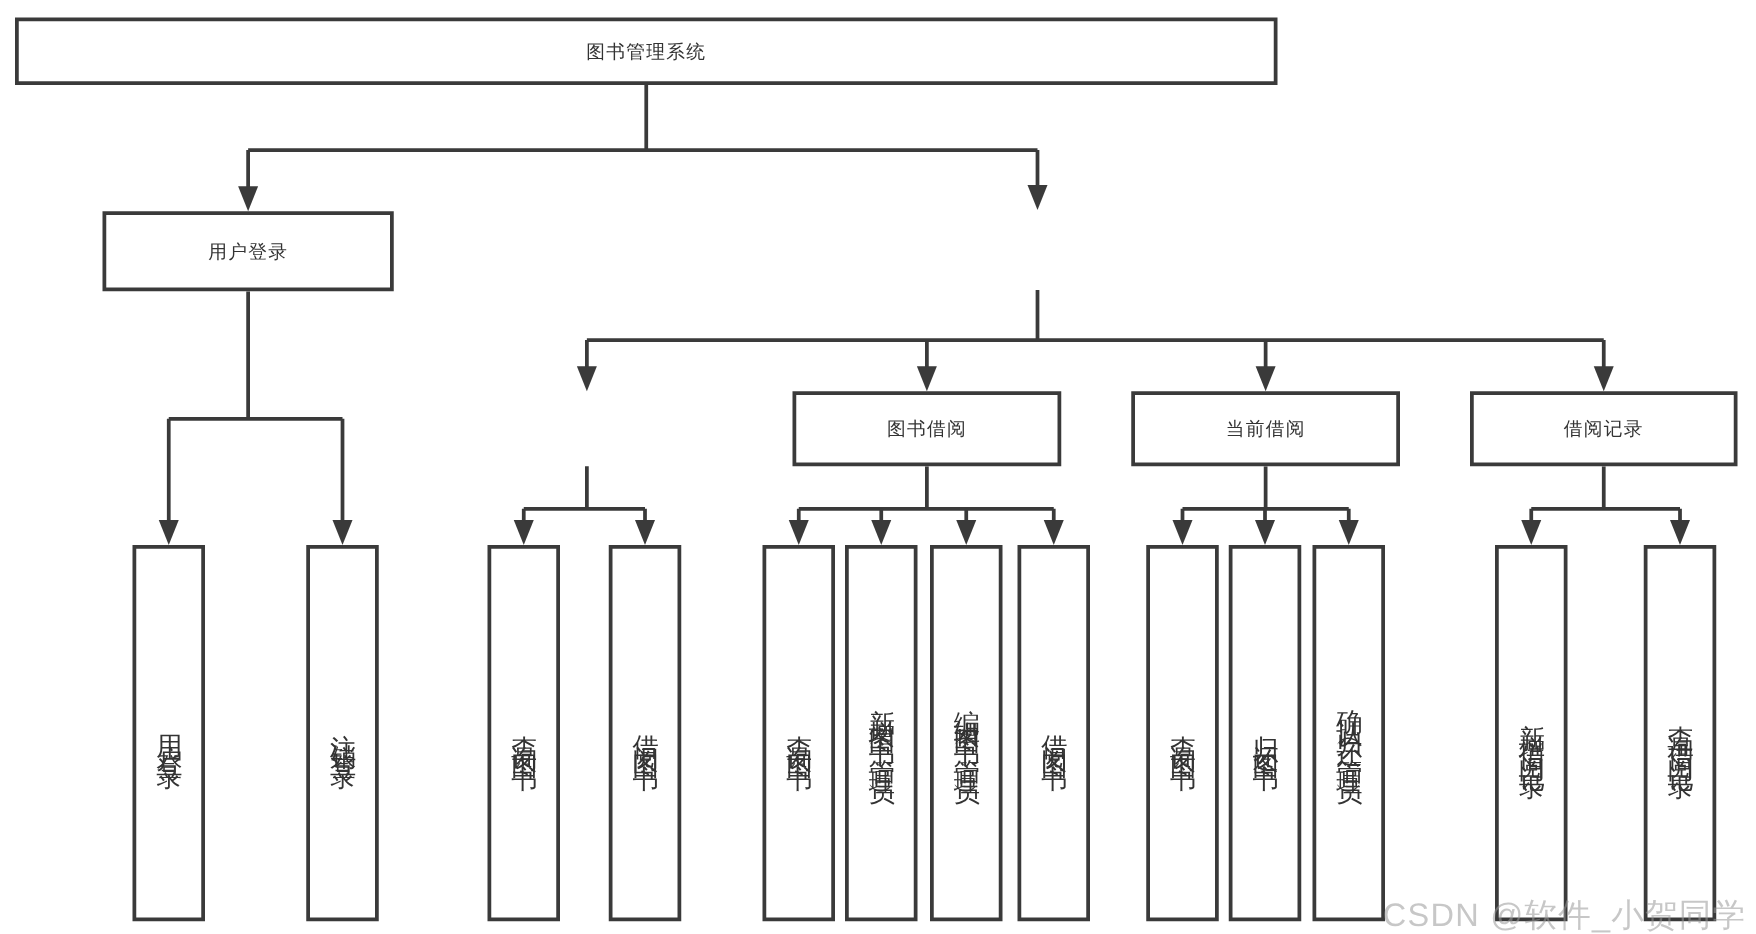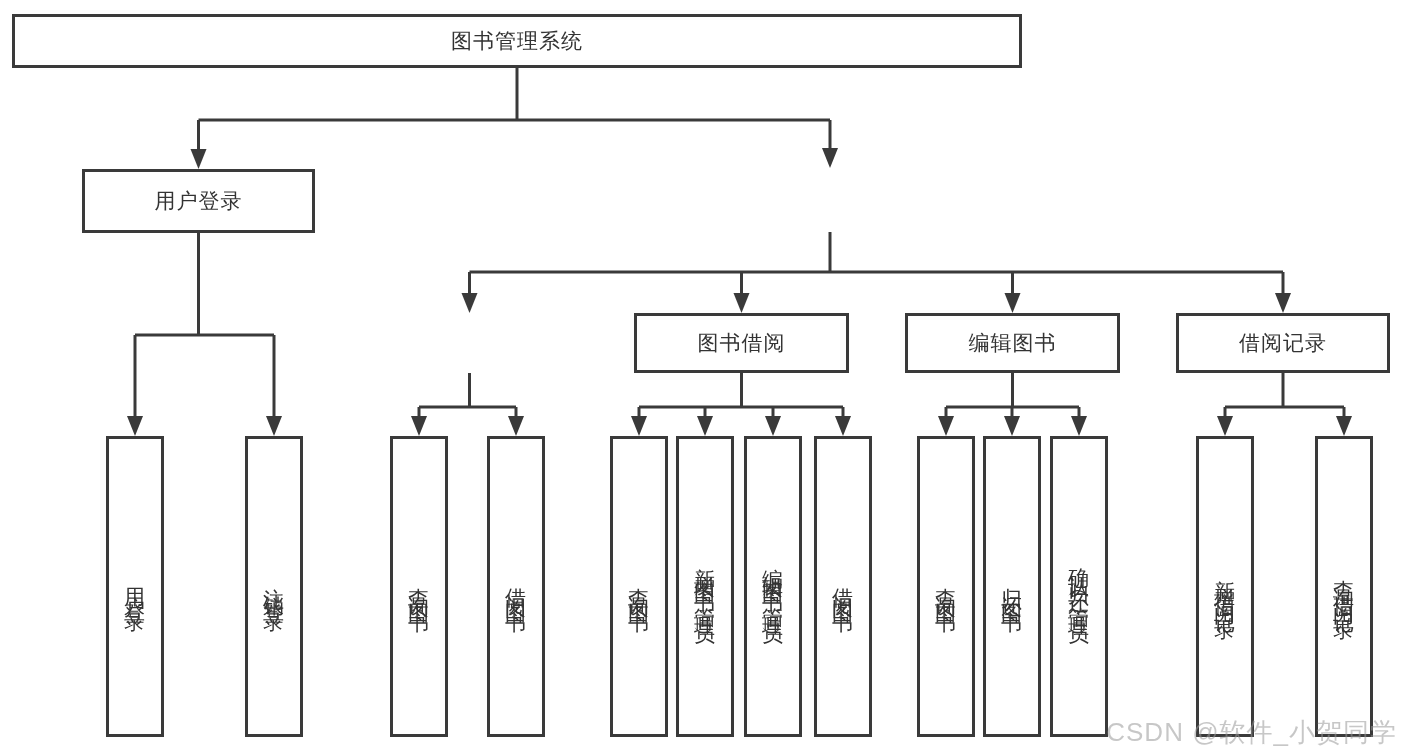--- a/index.html
+++ b/index.html
@@ -22,21 +22,21 @@
     box-sizing: border-box;
     border: 3px solid #3a3a3a;
     background: #ffffff;
     color: #333333;
     display: flex;
     align-items: center;
     justify-content: center;
     text-align: center;
     z-index: 1;
   }
-  .hbox { font-size: 21px; letter-spacing: 1px; text-align: center; }
+  .hbox { font-size: 15px; letter-spacing: 1px; text-align: center; }
   .leaf {
     writing-mode: vertical-rl;
     text-orientation: mixed;
     font-size: 21px;
     letter-spacing: 8px;
     line-height: 1;
   }
   .watermark {
     position: absolute;
     right: 8px;
@@ -128,21 +128,21 @@
       <line x1="1344" y1="407" x2="1344" y2="418"></line>
       <polygon points="1336,416 1352,416 1344,436" stroke="none"></polygon>
     </g>
   </svg>
 
   <div class="box hbox" style="left:12px; top:14px; width:1010px; height:54px;">图书管理系统</div>
 
   <div class="box hbox" style="left:82px; top:169px; width:233px; height:64px;">用户登录</div>
 
   <div class="box hbox" style="left:634px; top:313px; width:215px; height:60px;">图书借阅</div>
-  <div class="box hbox" style="left:905px; top:313px; width:215px; height:60px;">编辑图书</div>
+  <div class="box hbox" style="left:905px; top:313px; width:215px; height:60px;">当前借阅</div>
   <div class="box hbox" style="left:1176px; top:313px; width:214px; height:60px;">借阅记录</div>
 
   <div class="box leaf" style="left:106px; top:436px; width:58px; height:301px;">用户登录</div>
   <div class="box leaf" style="left:245px; top:436px; width:58px; height:301px;">注销登录</div>
   <div class="box leaf" style="left:390px; top:436px; width:58px; height:301px;">查询图书</div>
   <div class="box leaf" style="left:487px; top:436px; width:58px; height:301px;">借阅图书</div>
   <div class="box leaf" style="left:610px; top:436px; width:58px; height:301px;">查询图书</div>
   <div class="box leaf" style="left:676px; top:436px; width:58px; height:301px;">新增图书（管理员）</div>
   <div class="box leaf" style="left:744px; top:436px; width:58px; height:301px;">编辑图书（管理员）</div>
   <div class="box leaf" style="left:814px; top:436px; width:58px; height:301px;">借阅图书</div>

